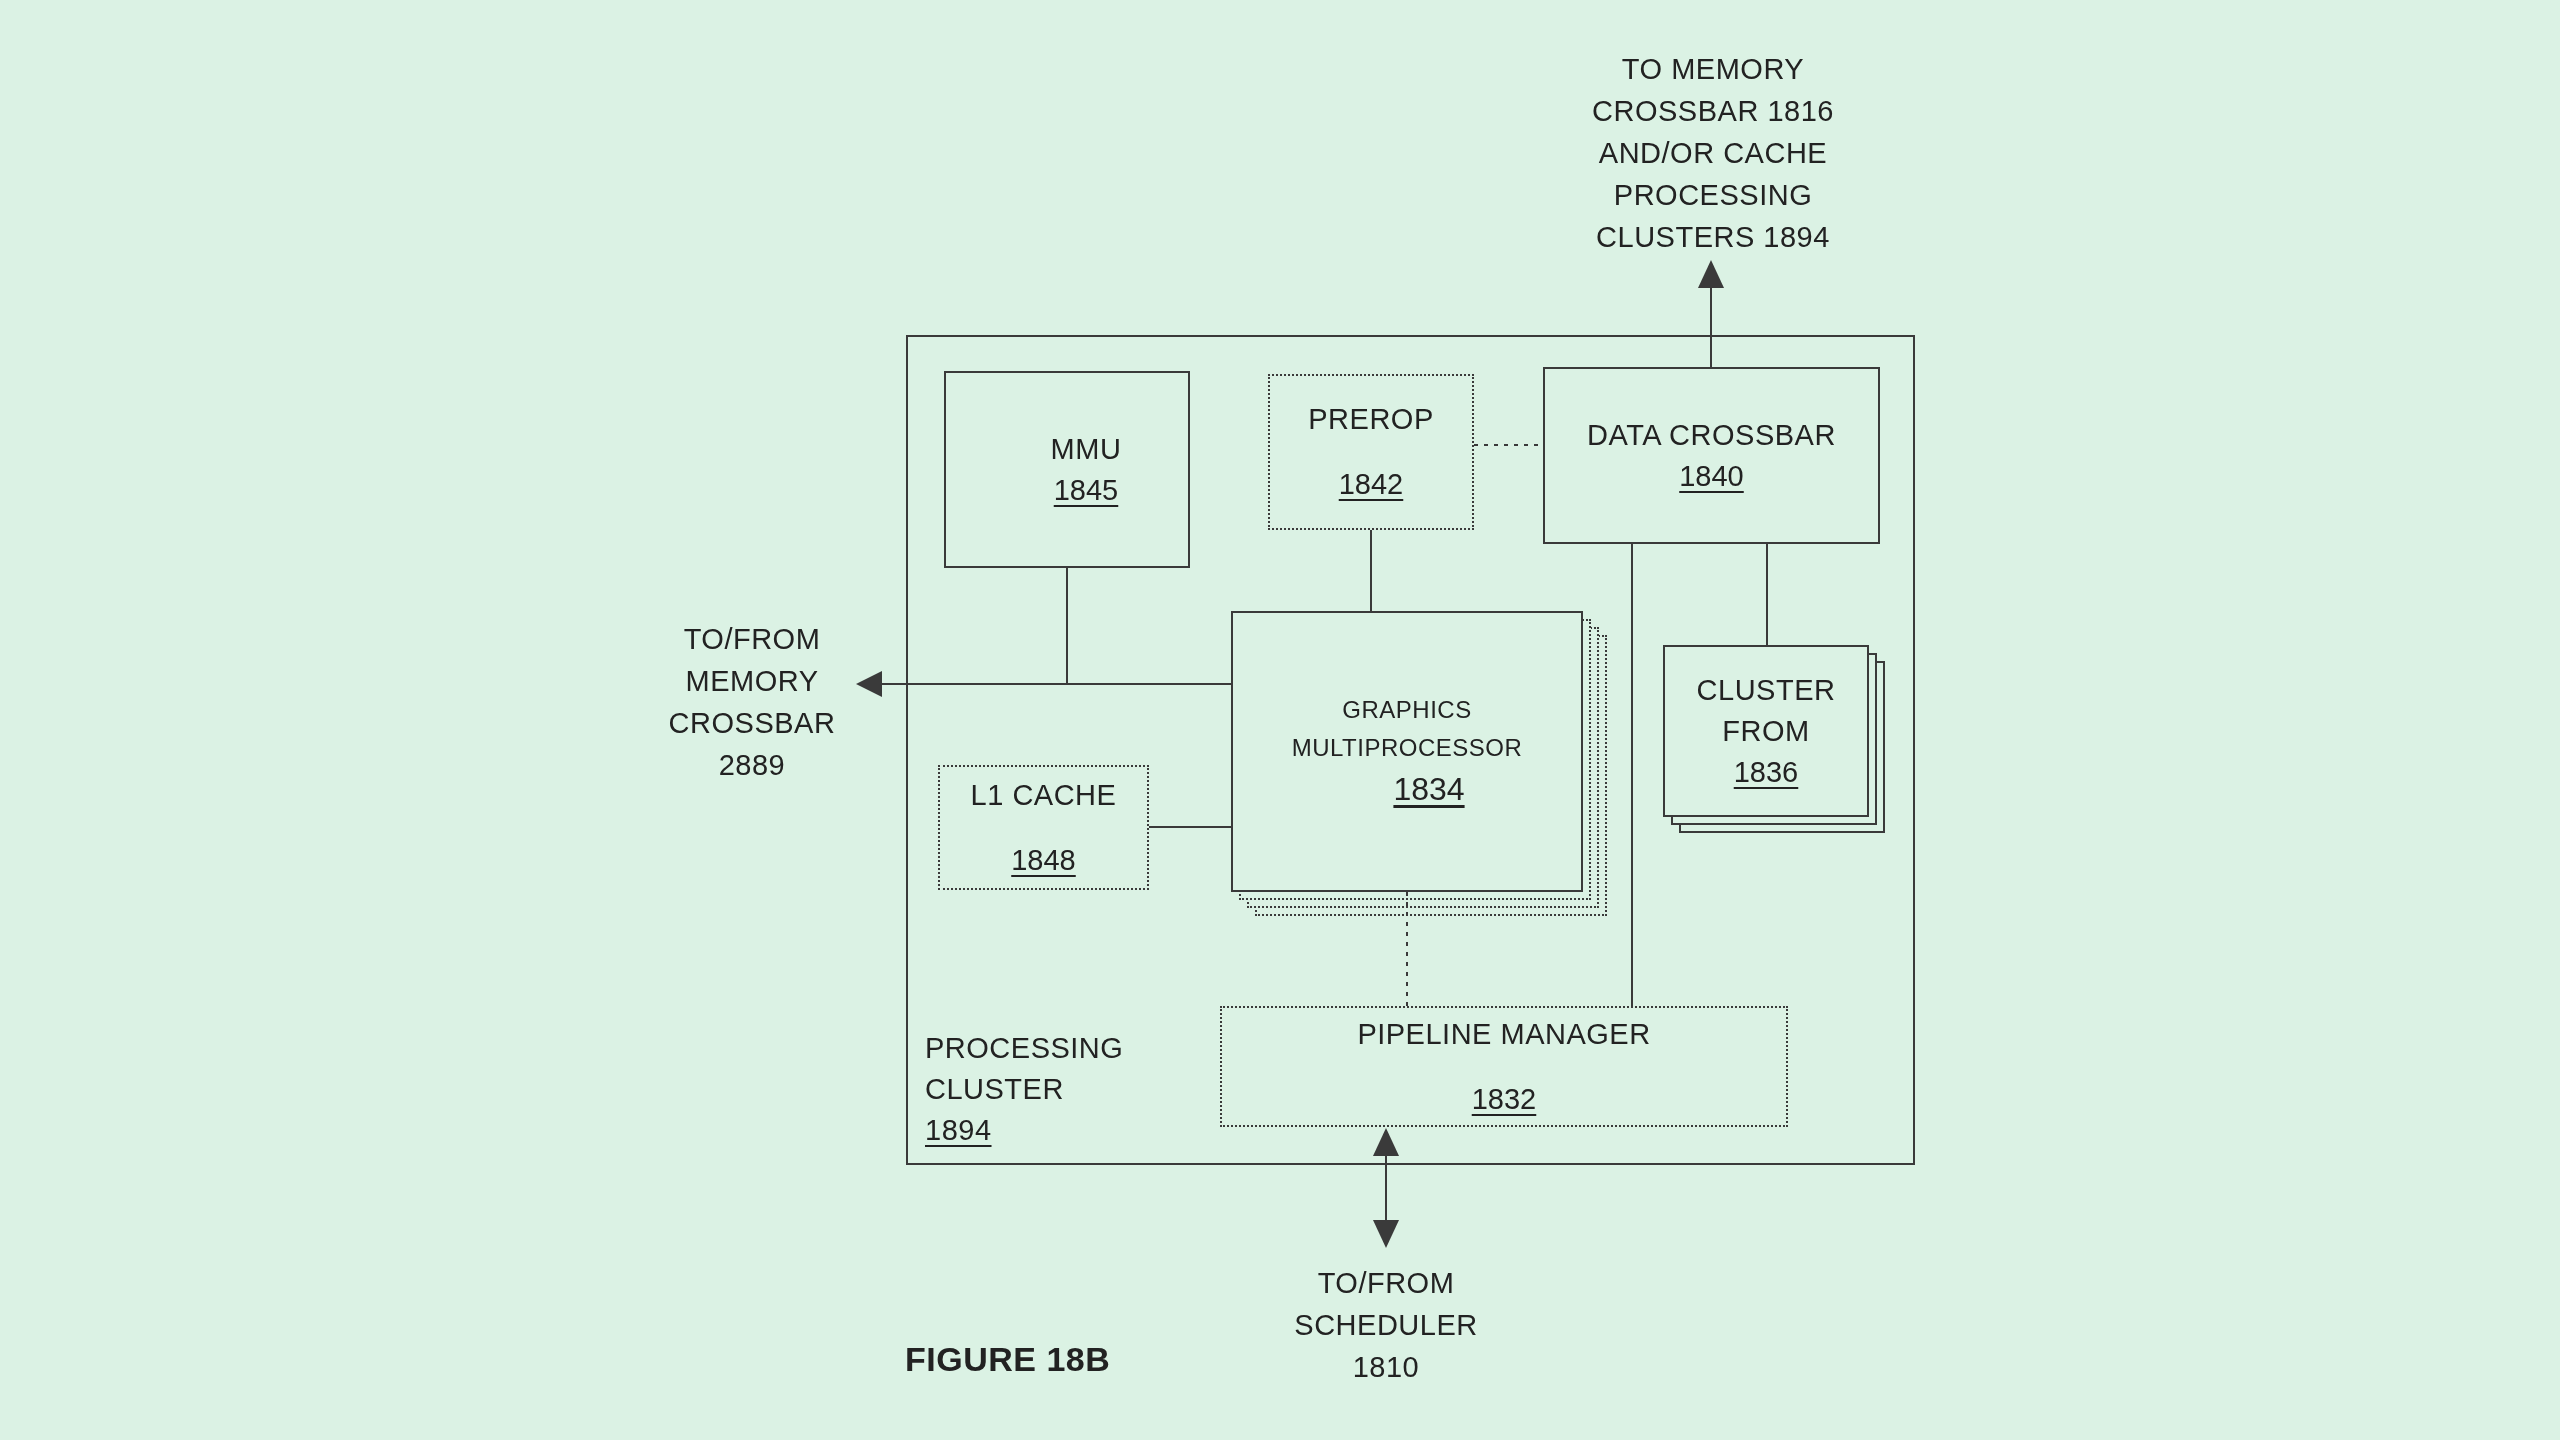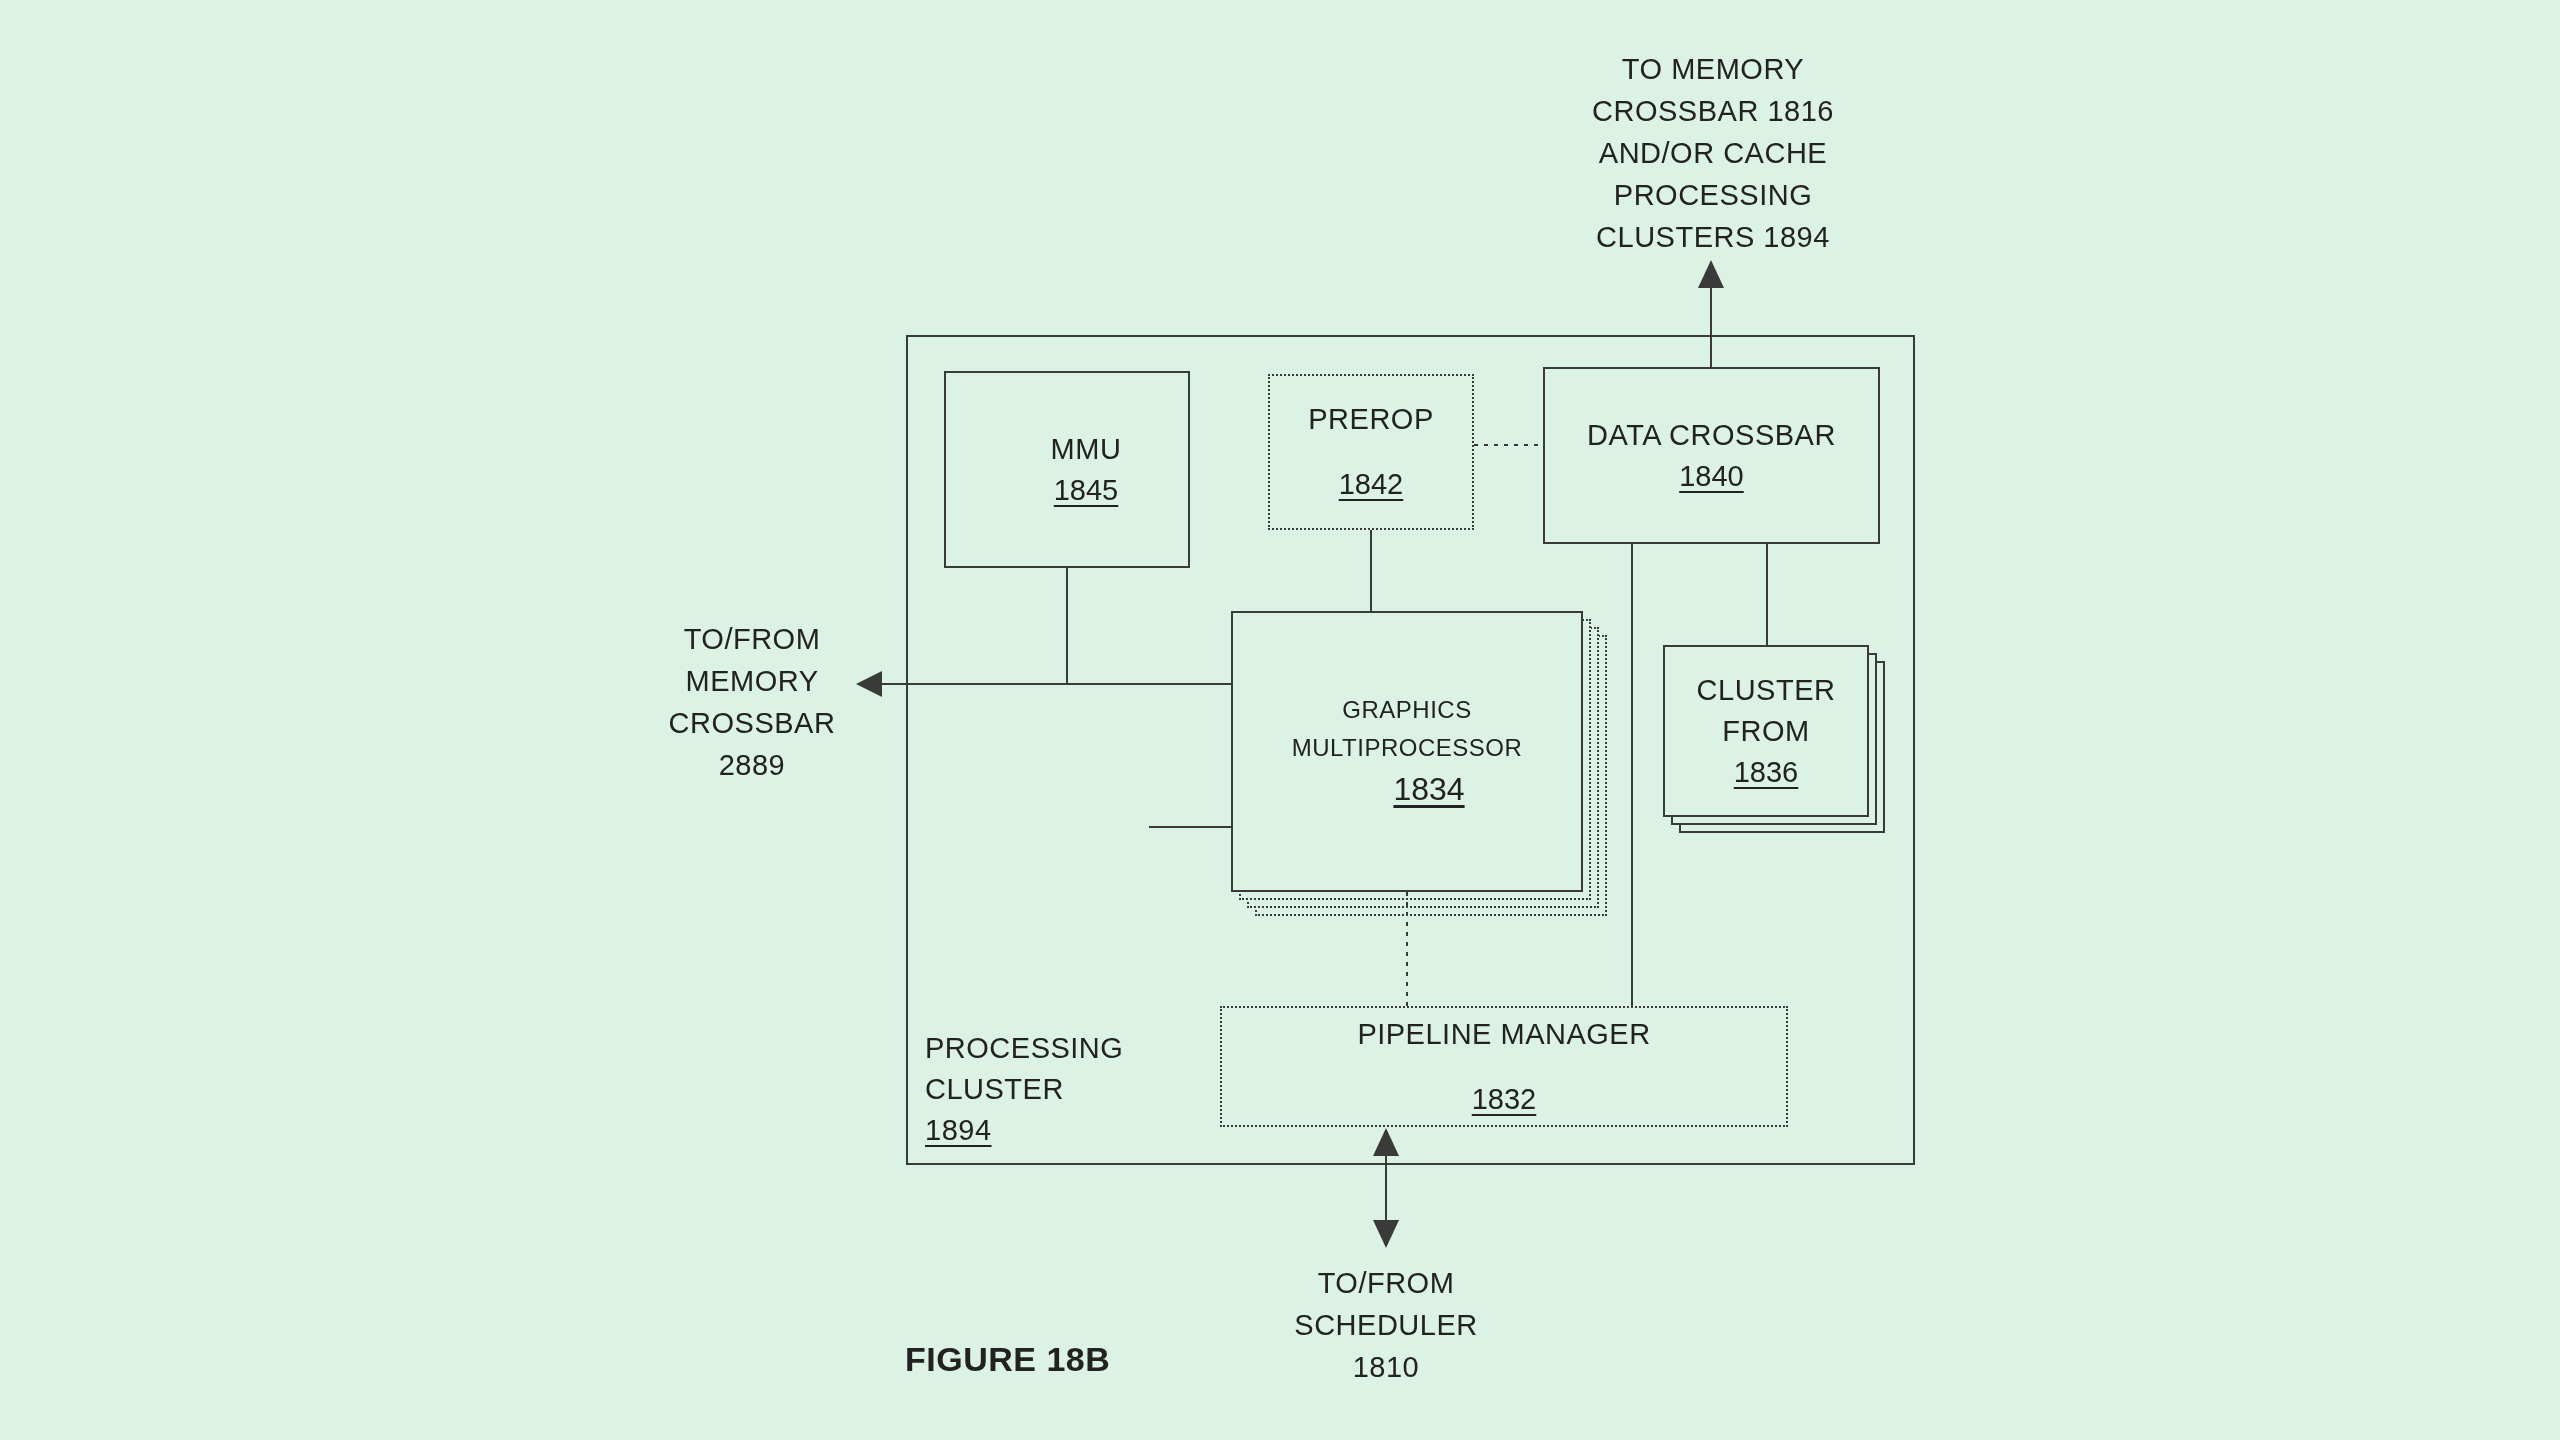--- a/index.html
+++ b/index.html
@@ -96,20 +96,24 @@
     <div class="box-label">MULTIPROCESSOR</div>
     <div class="box-ref">1834</div>
   </div>
 
   <div class="box" style="left:1663px; top:645px; width:206px; height:172px;">
     <div class="box-label">CLUSTER</div>
     <div class="box-label">FROM</div>
     <div class="box-ref">1836</div>
   </div>
 
+  <div class="box dotted" style="left:938px; top:765px; width:211px; height:125px;">
+    <div class="box-label">L1 CACHE</div>
+    <div class="box-ref">1848</div>
+  </div>
 
   <div class="box dotted" style="left:1220px; top:1006px; width:568px; height:121px;">
     <div class="box-label">PIPELINE MANAGER</div>
     <div class="box-ref">1832</div>
   </div>
 
   <div class="corner-label" style="left:925px; top:1028px;">
     <div>PROCESSING</div>
     <div>CLUSTER</div>
     <div><span class="ref-underline">1894</span></div>

